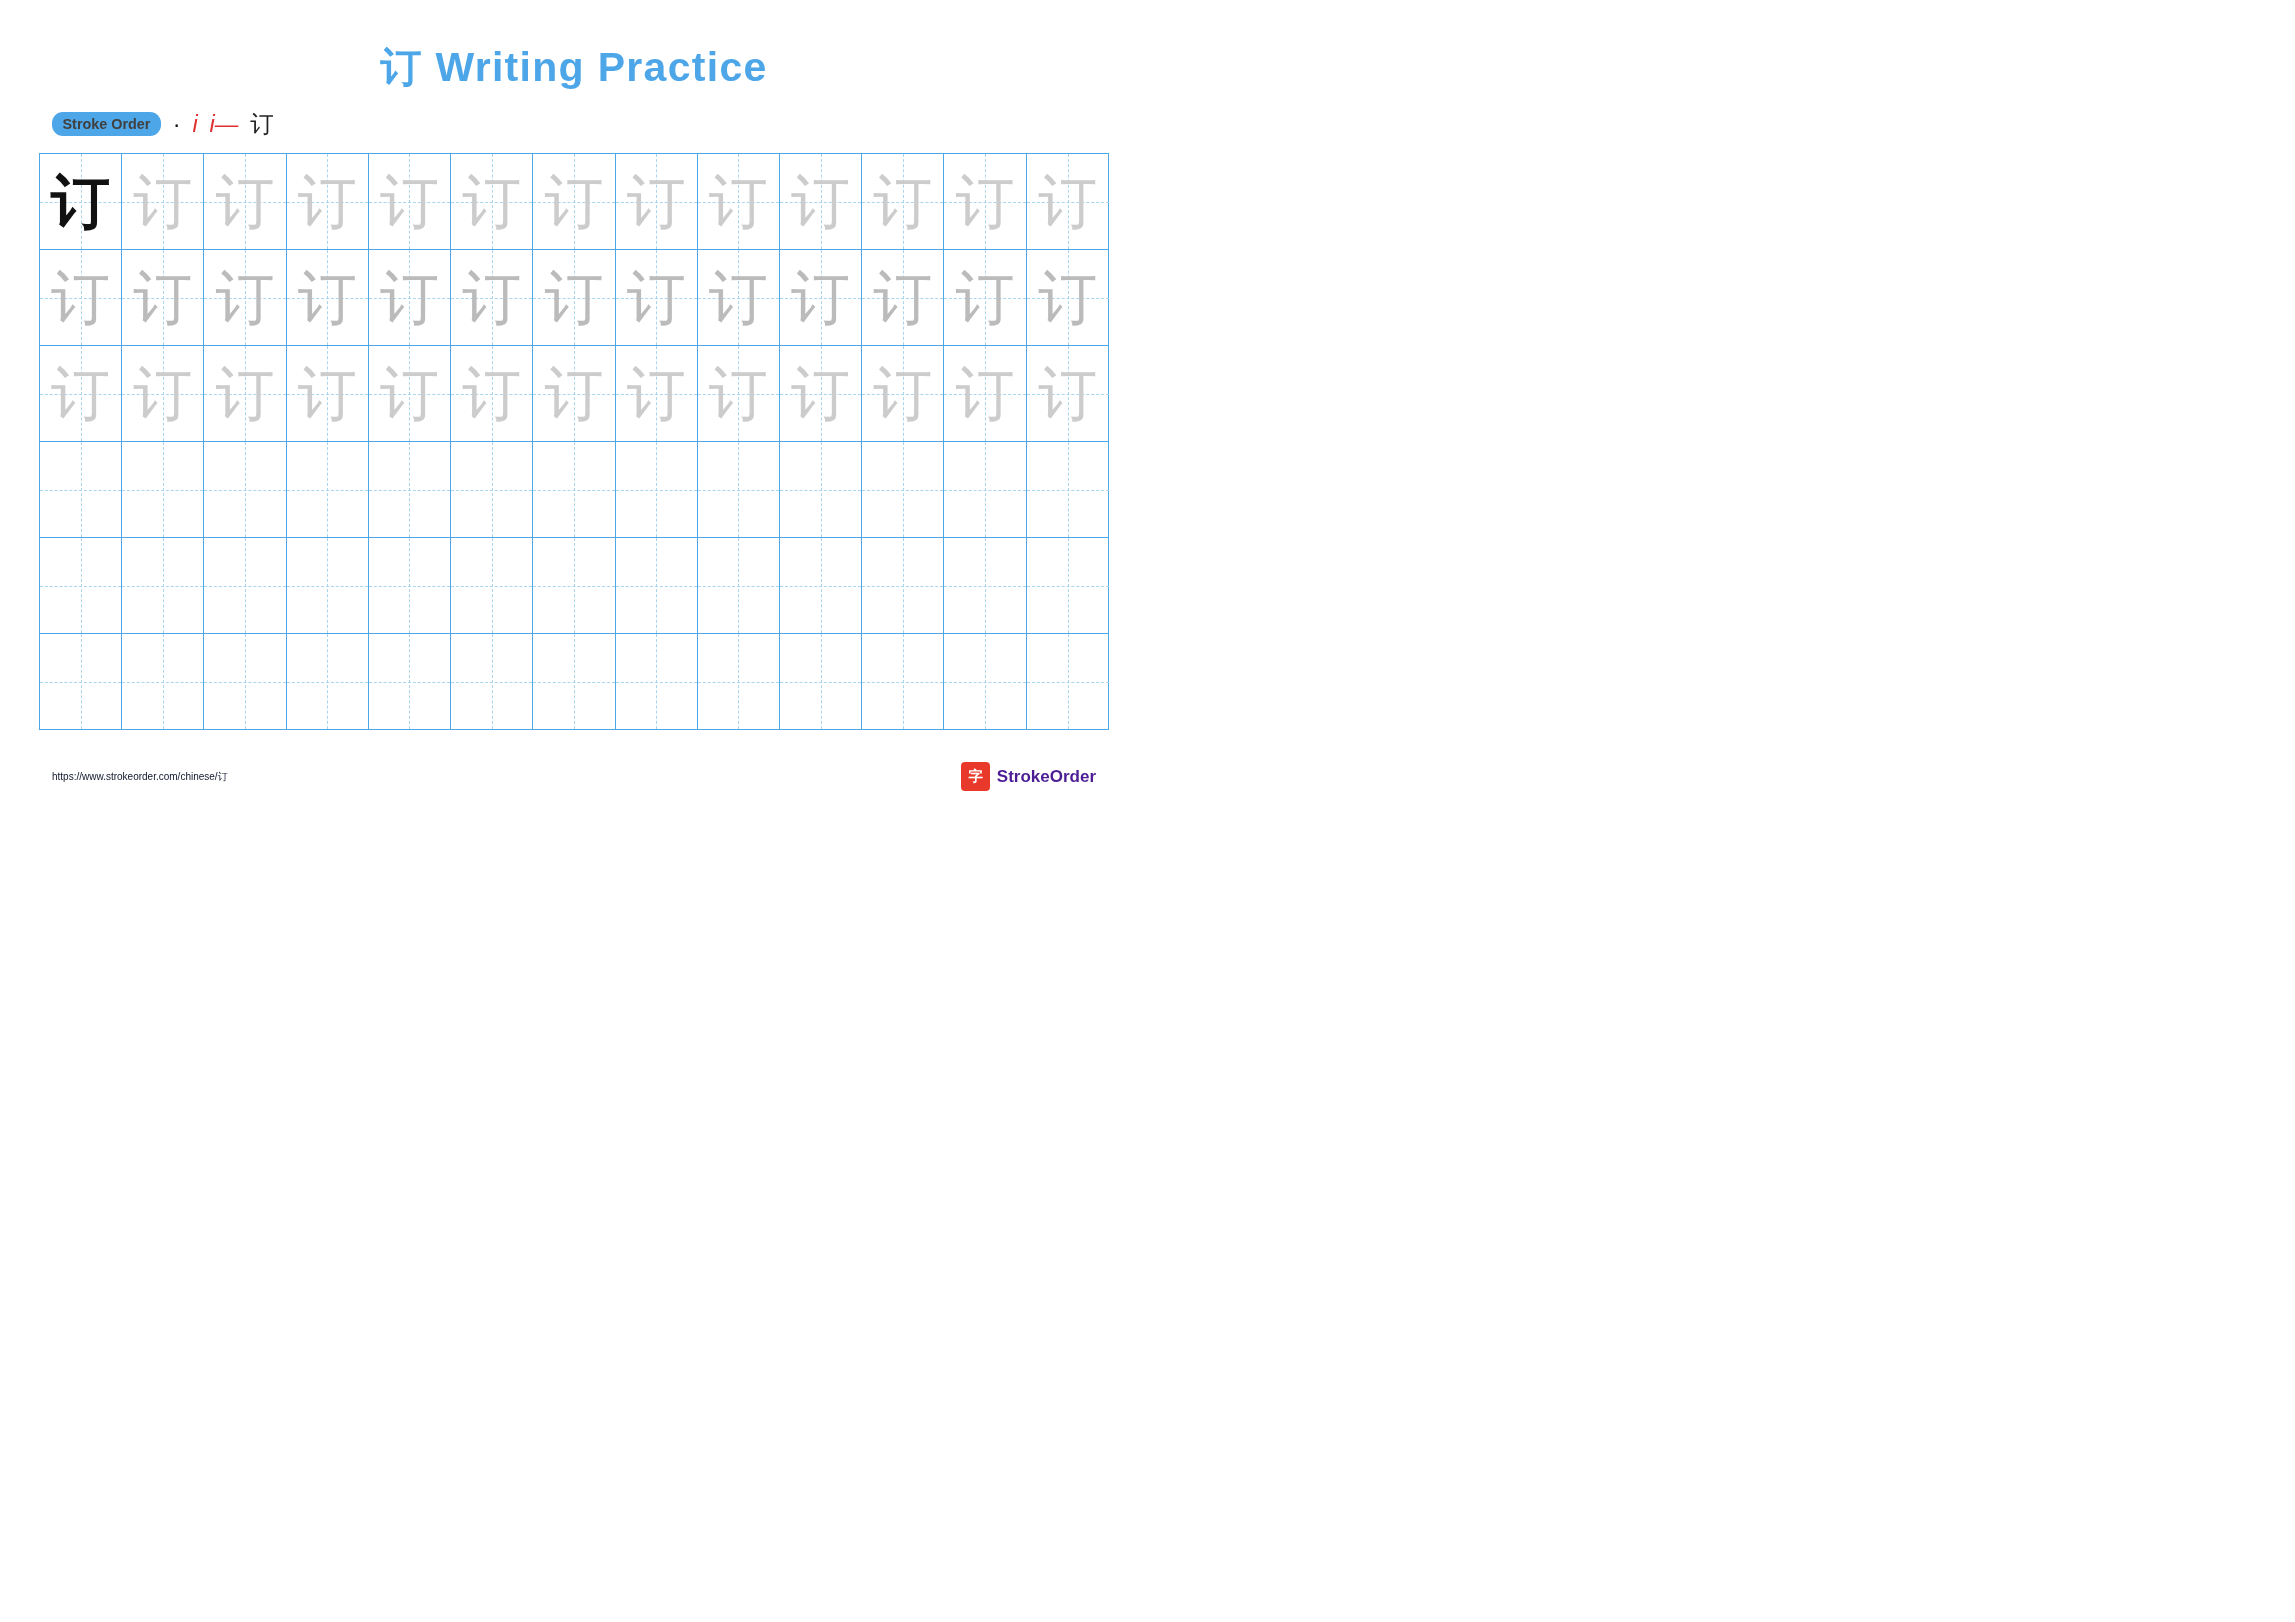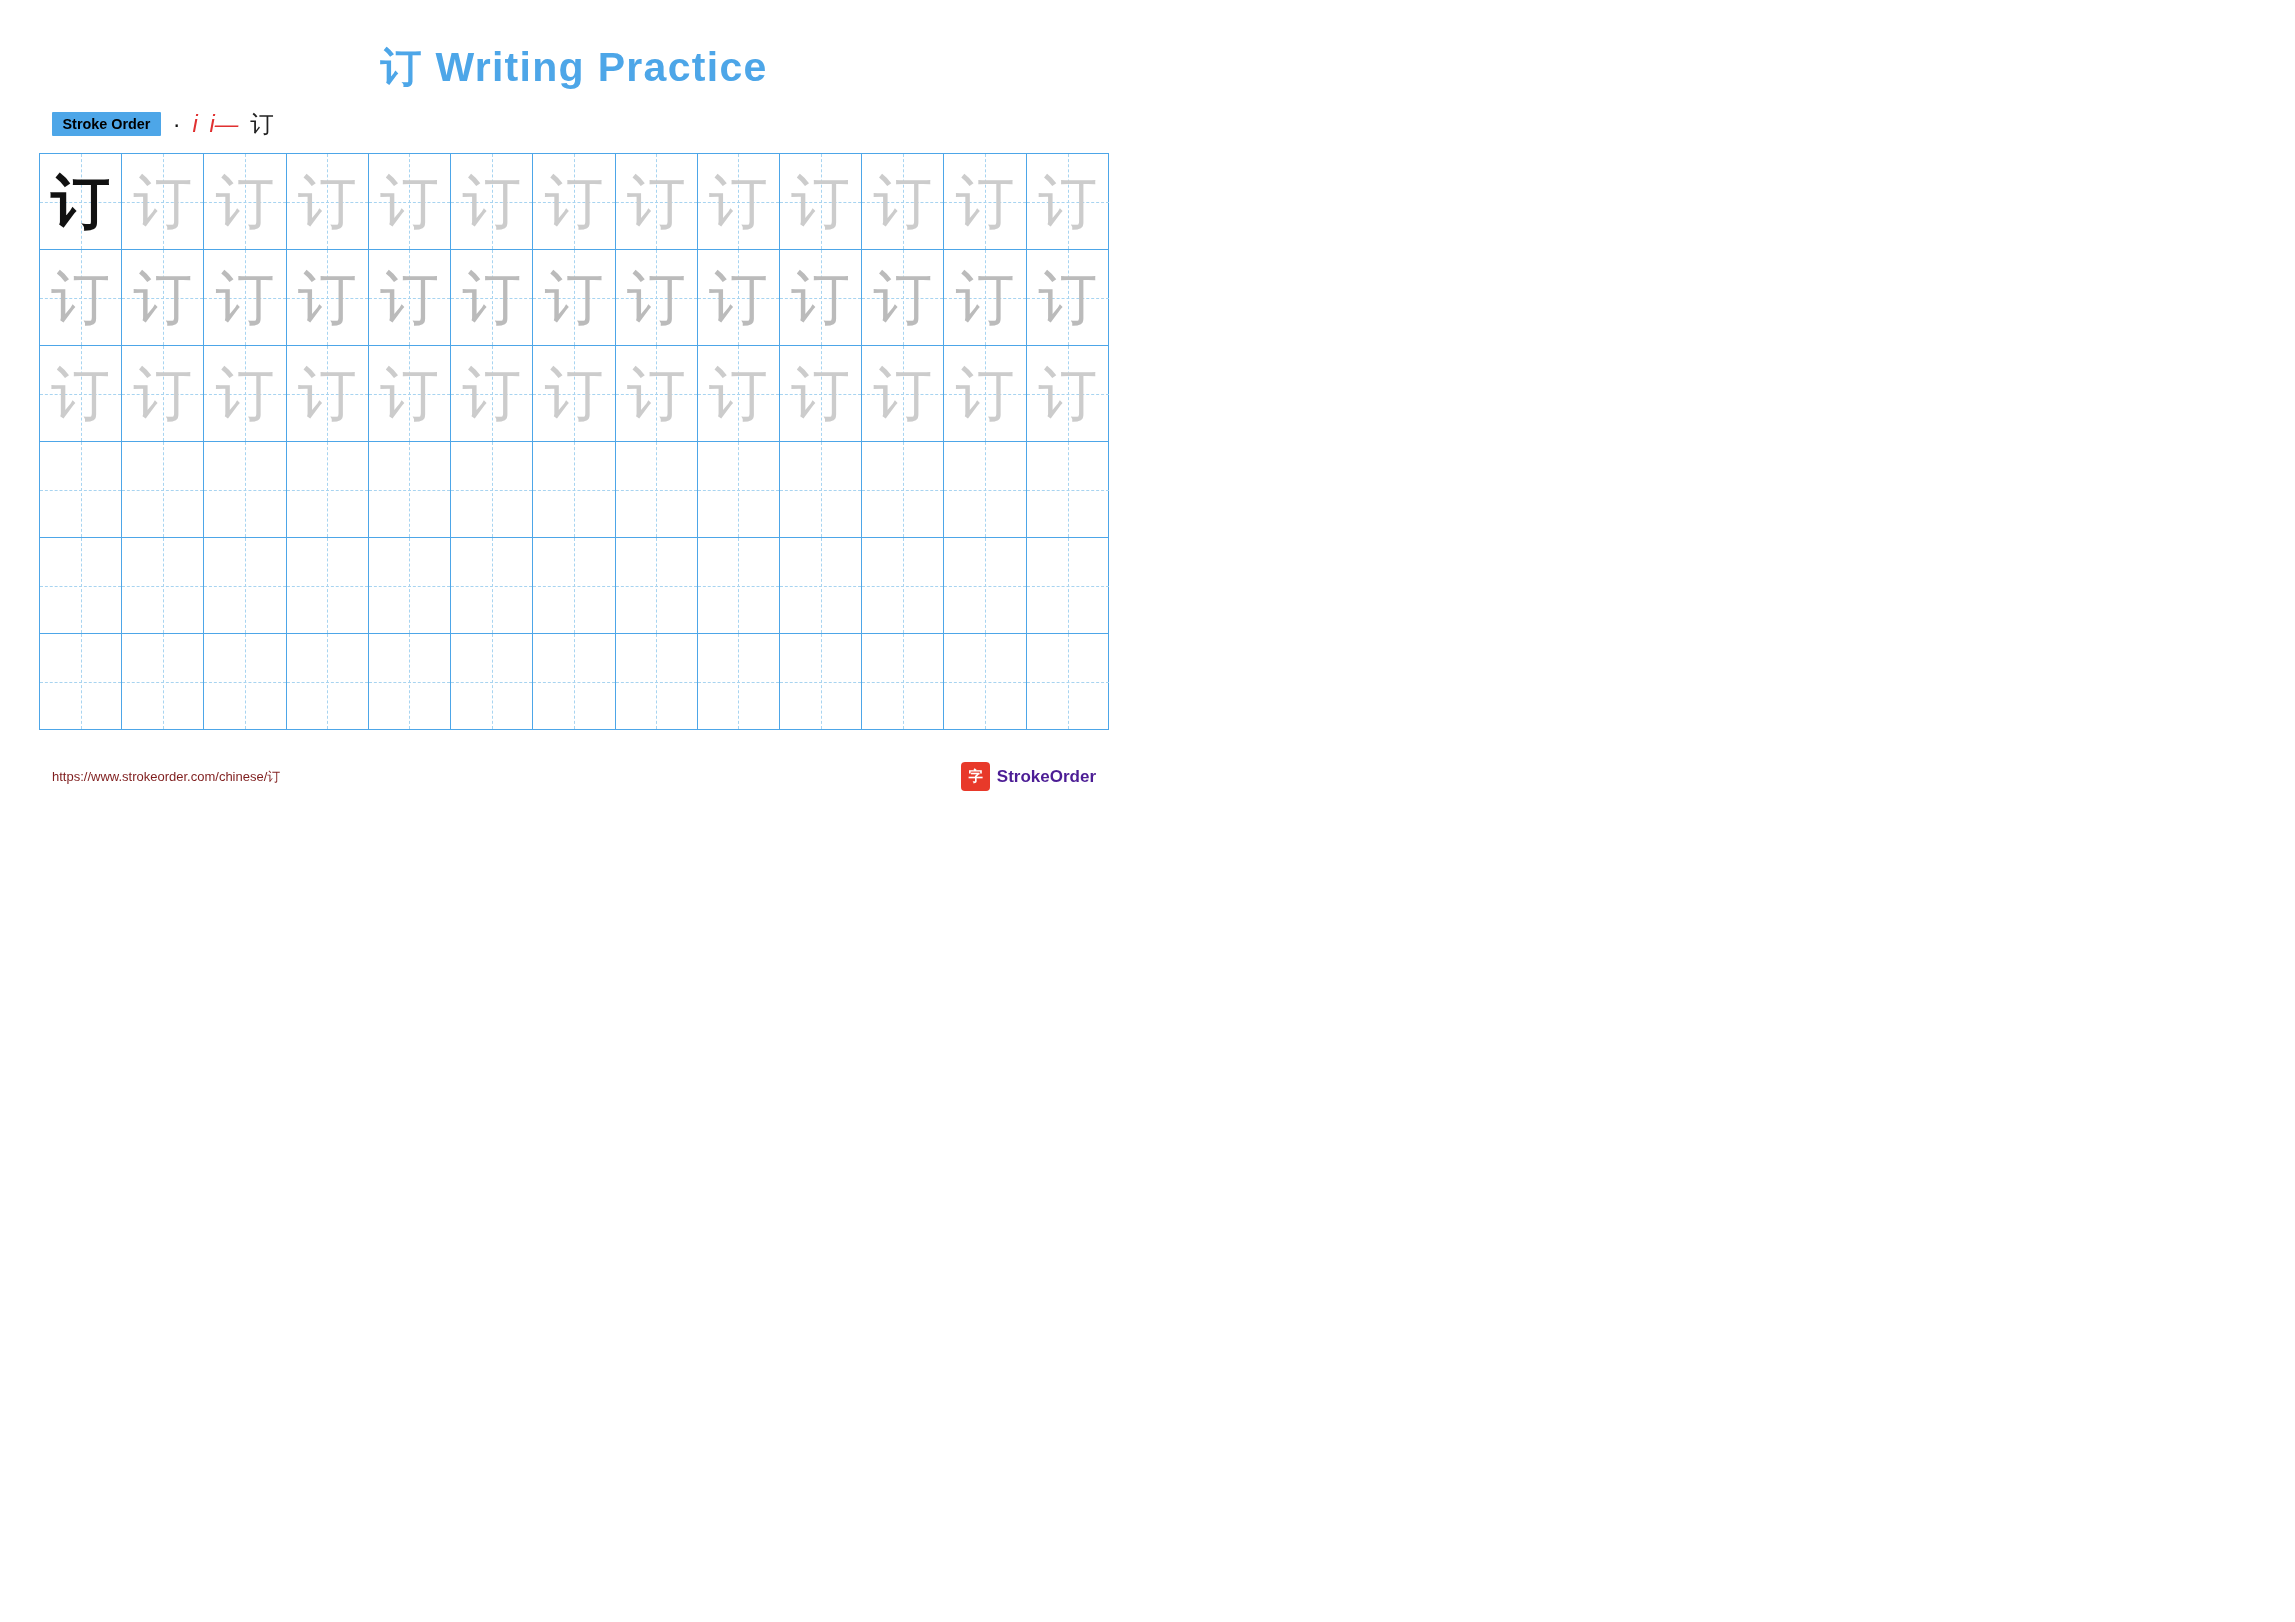--- a/index.html
+++ b/index.html
@@ -23,25 +23,25 @@
 
     .stroke-order-section {
       display: flex;
       align-items: center;
       padding: 13px 52px;
       gap: 11.8px;
     }
 
     .stroke-order-badge {
       background: #4da6e8;
-      color: #000000;
+      color: #404040;
       font-size: 14.4px;
       font-weight: bold;
       padding: 3.9px 10.5px;
-      border-radius: 1px;
+      border-radius: 11px;
     }
 
     .stroke-step {
       font-size: 23.6px;
       color: #222;
     }
     .stroke-step.red {
       color: #e03030;
       font-style: italic;
     }
@@ -127,22 +127,22 @@
       position: absolute;
       bottom: 19.6px;
       left: 52px;
       right: 52px;
       display: flex;
       justify-content: space-between;
       align-items: center;
     }
 
     .footer-url {
-      color: #7f1d1d;
-      font-size: 13px;
+      color: #0f172a;
+      font-size: 10px;
     }
 
     .footer-logo {
       display: flex;
       align-items: center;
       gap: 6.5px;
     }
 
     .logo-icon {
       width: 29px;

